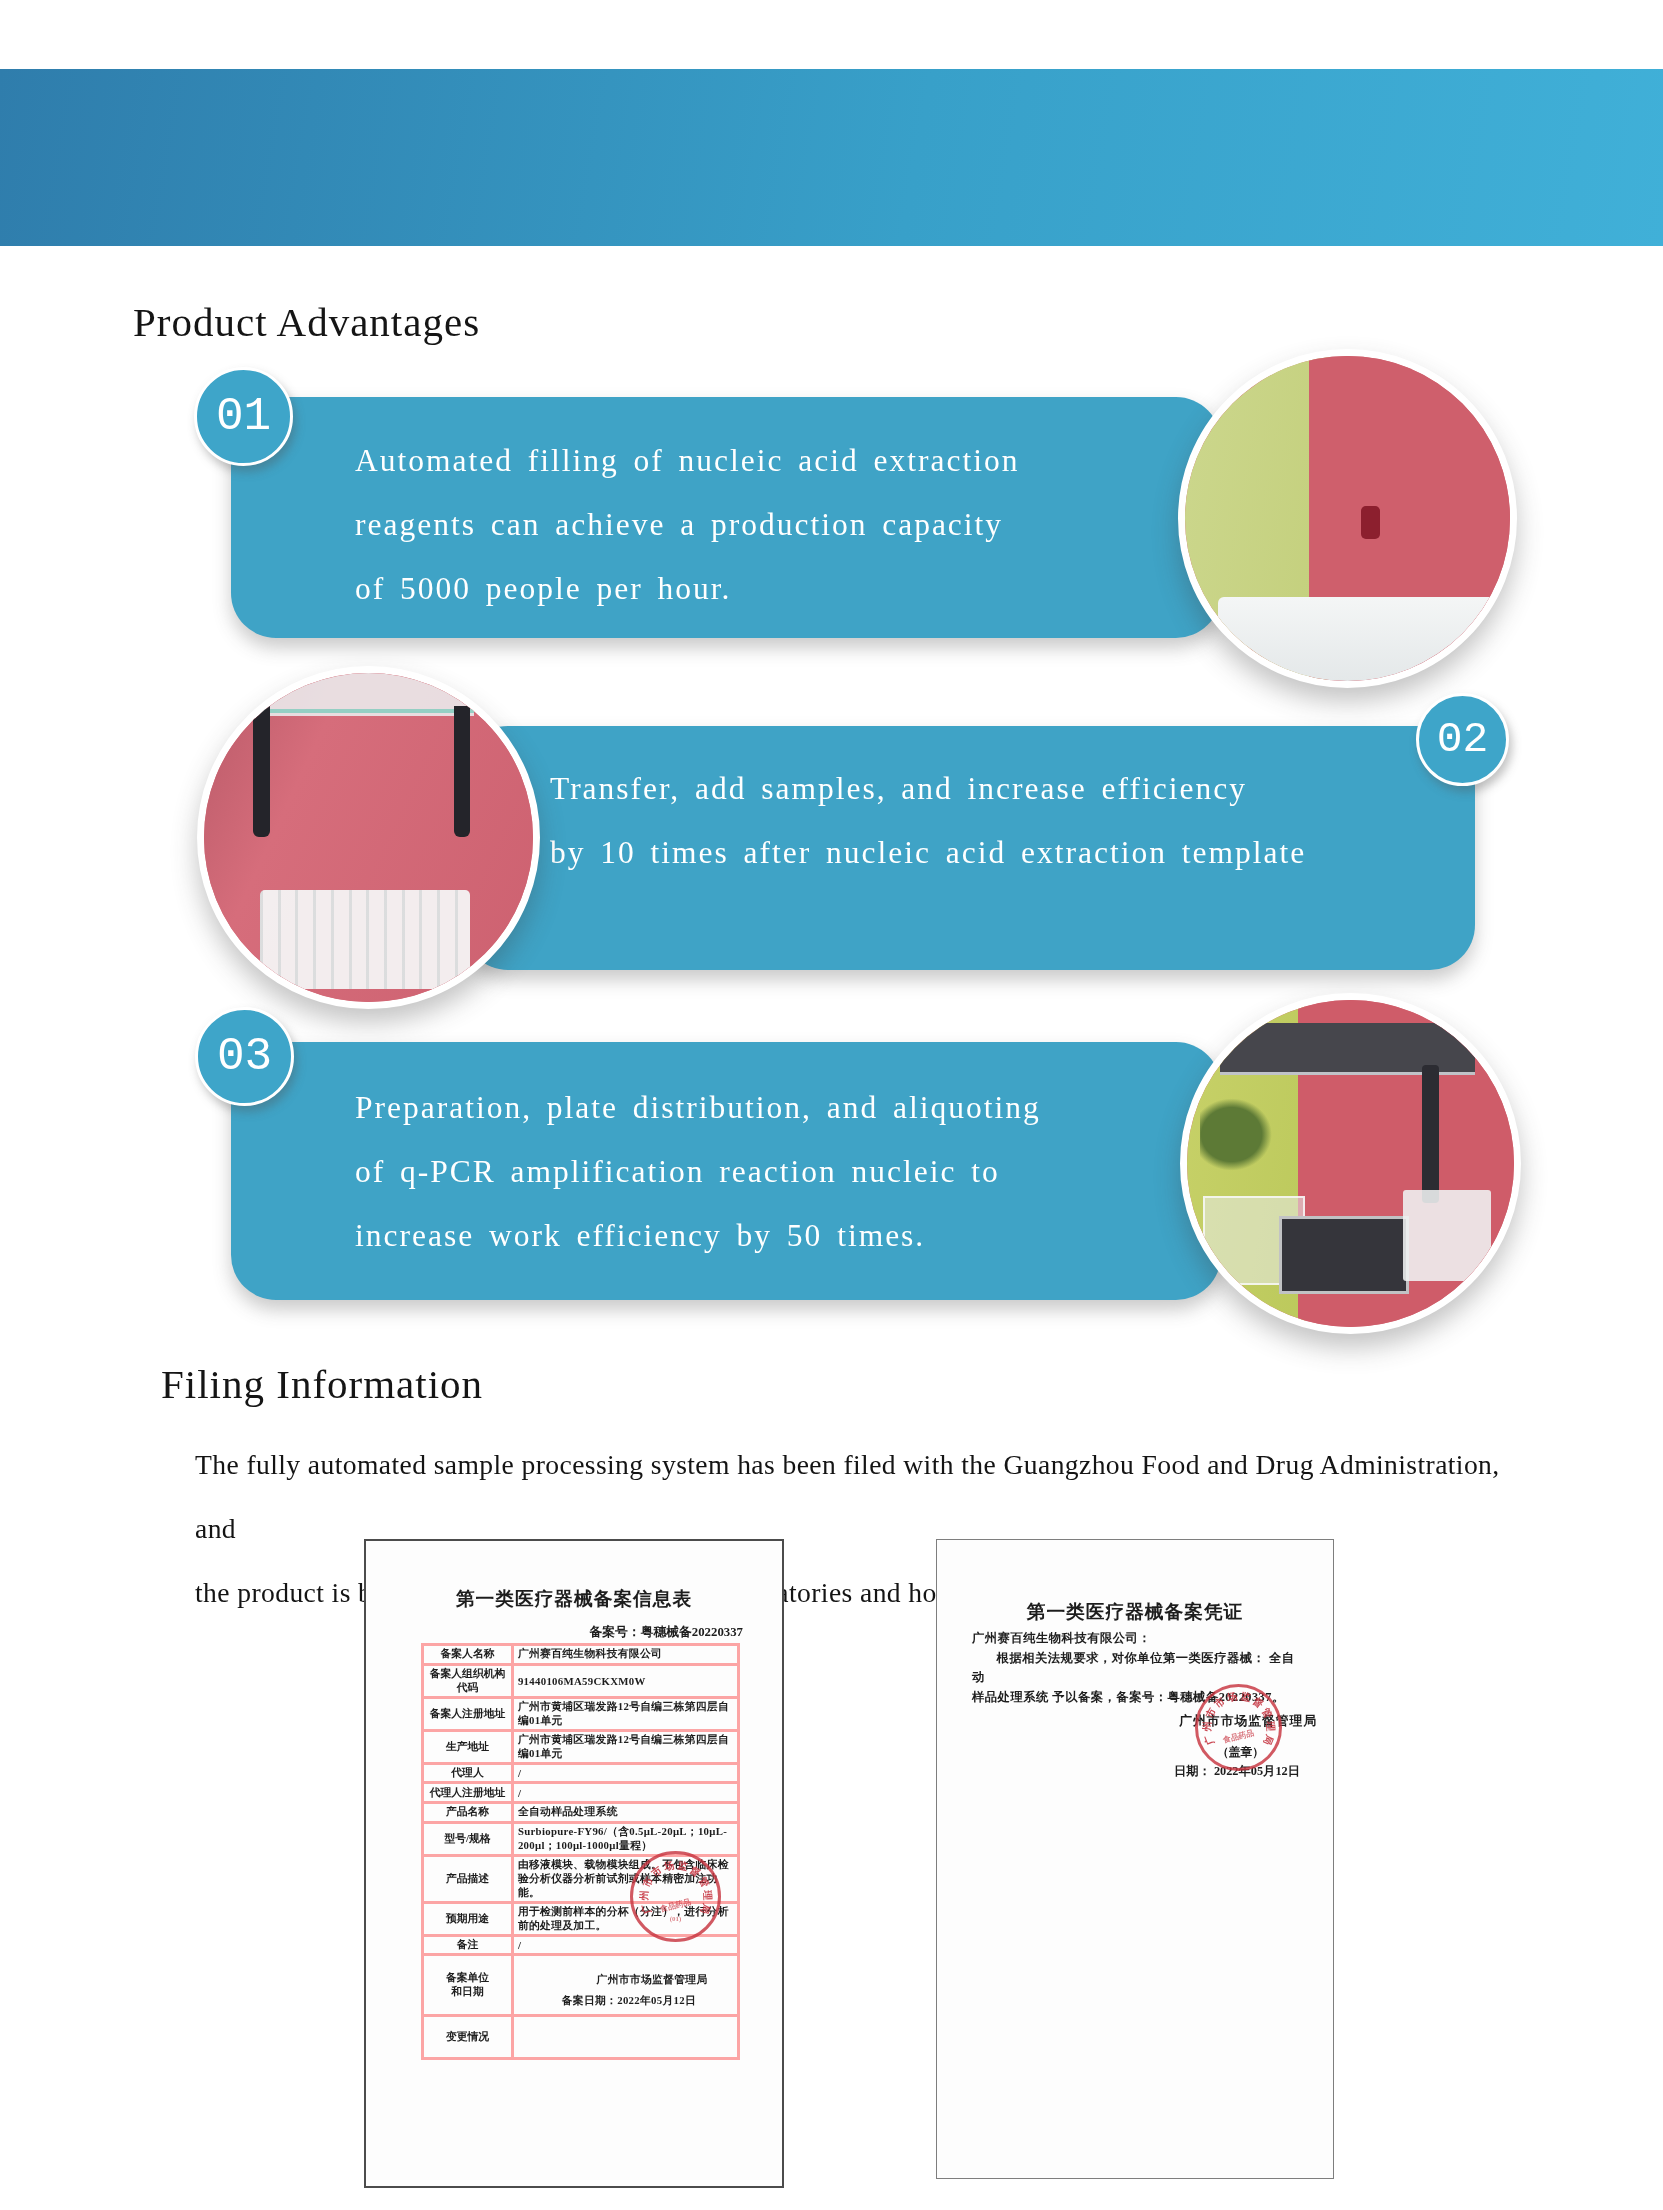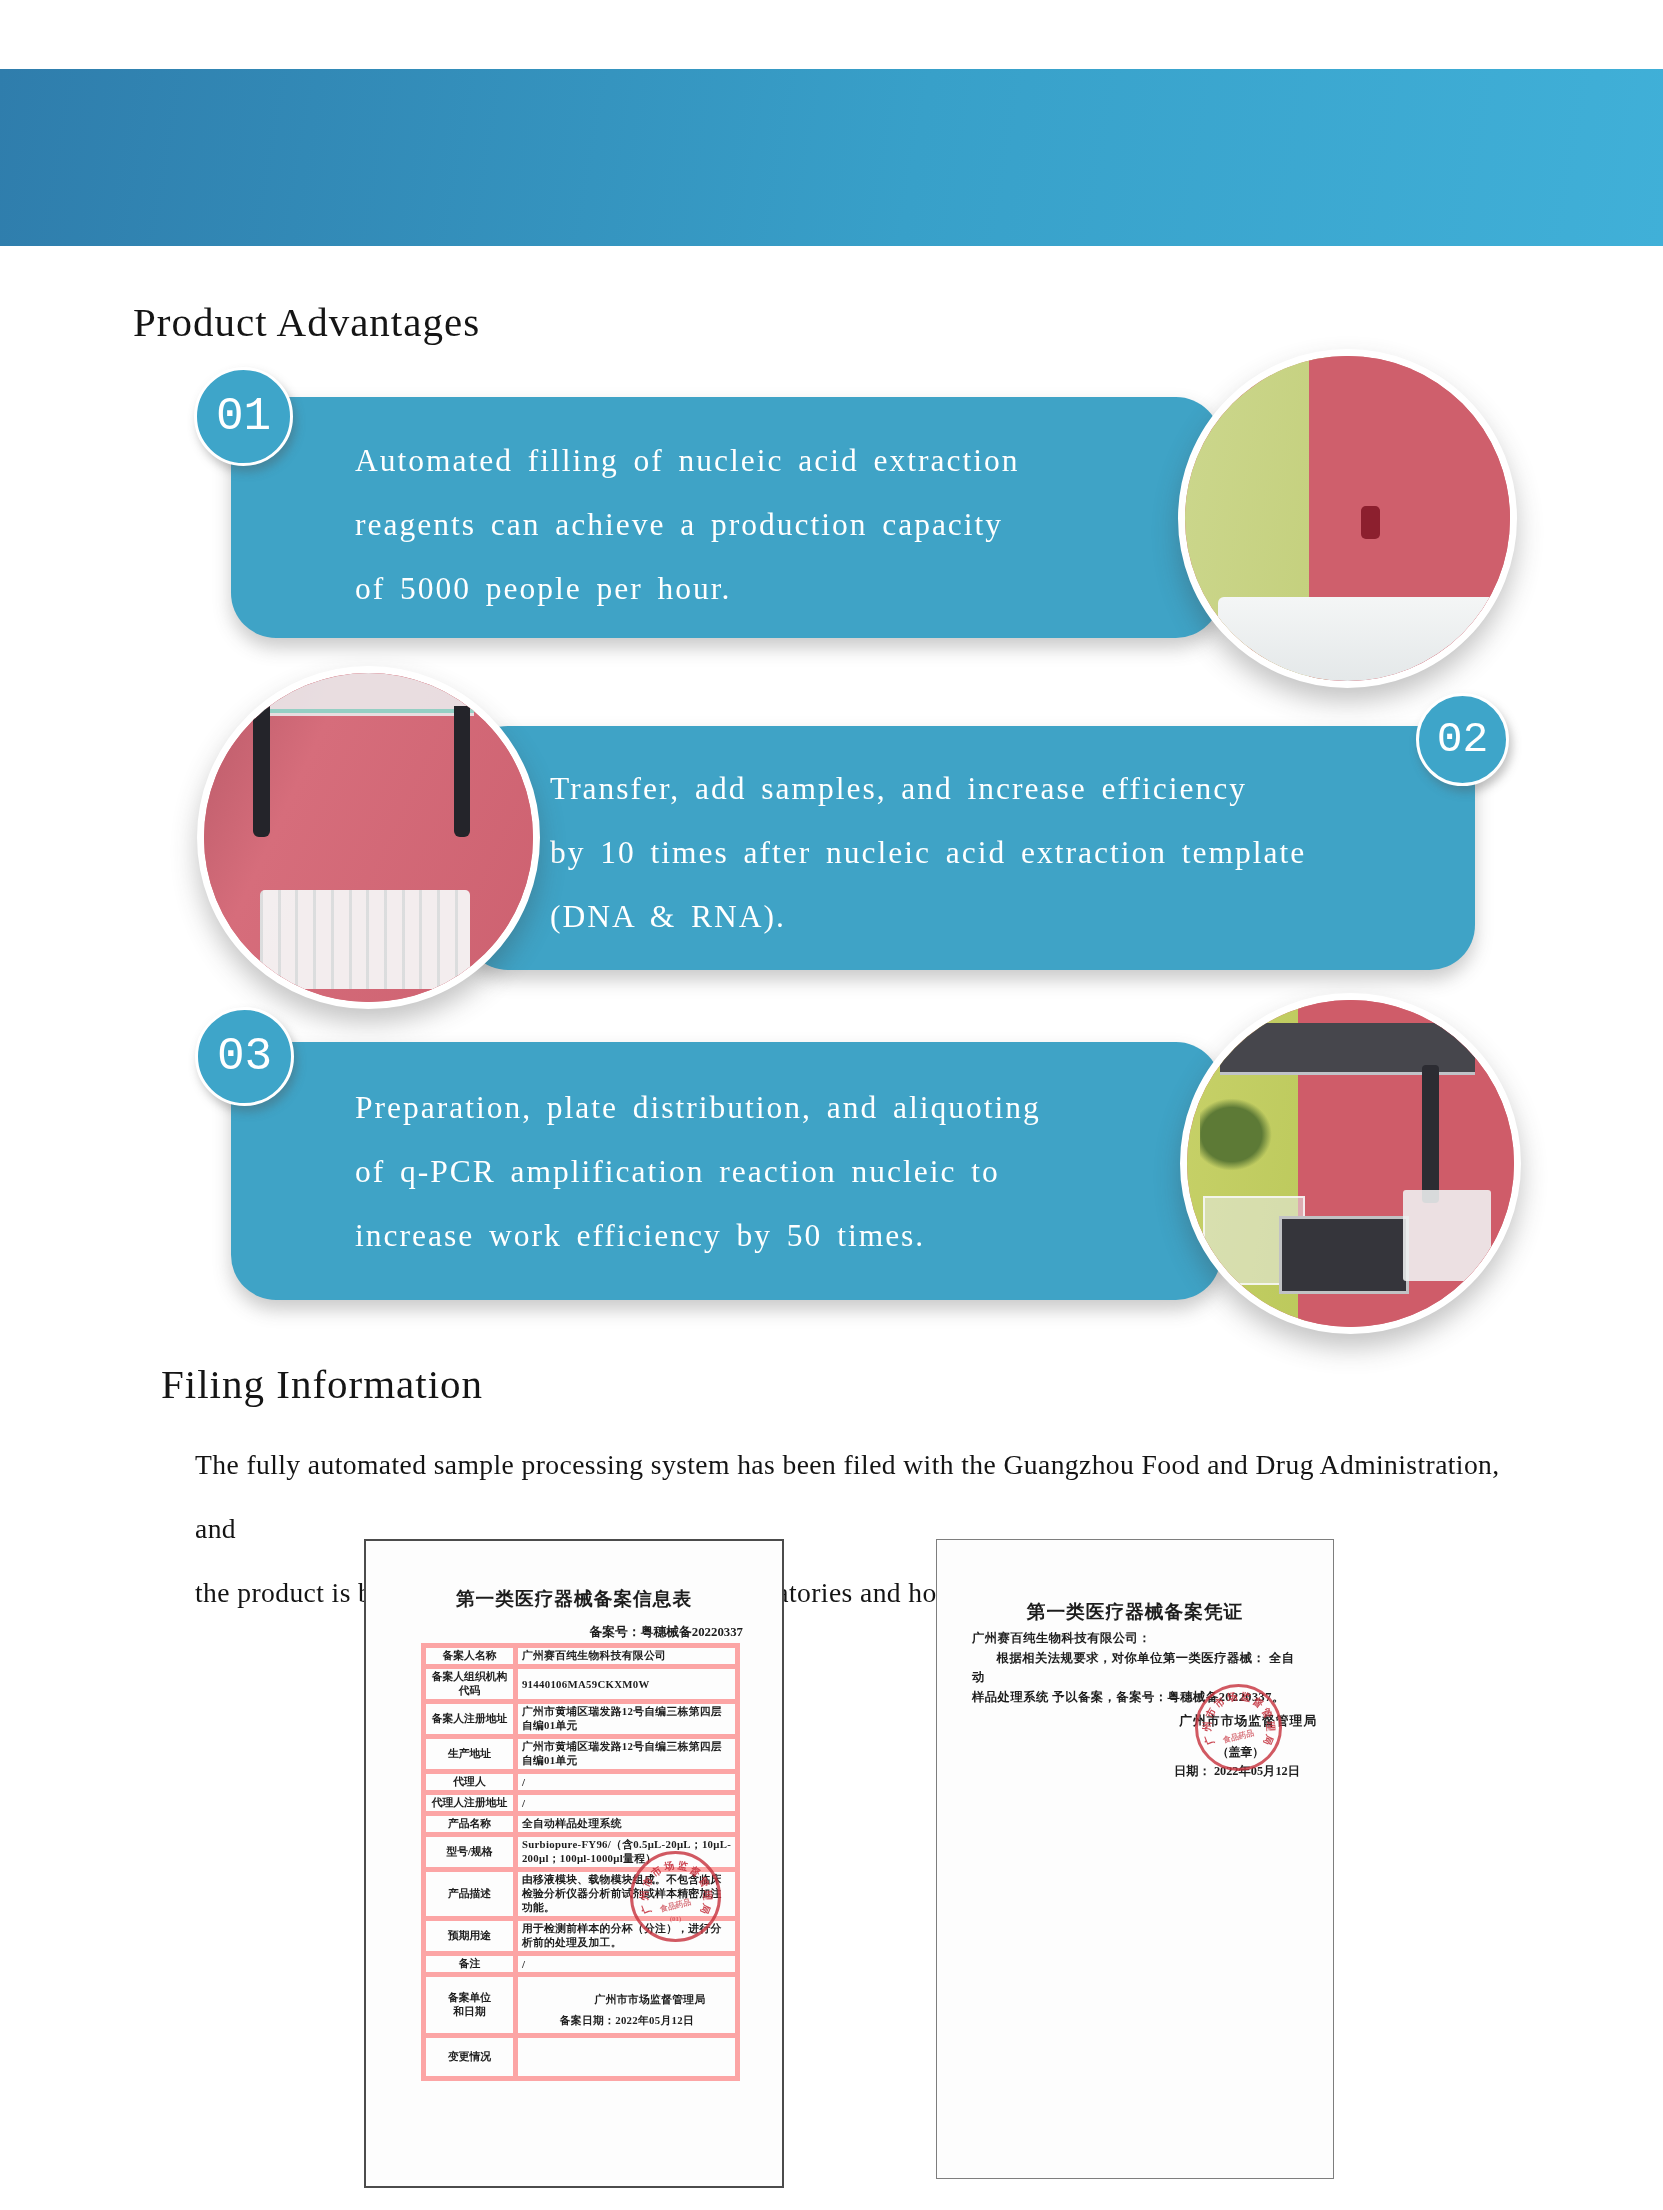--- a/index.html
+++ b/index.html
@@ -90,21 +90,21 @@
   .doc{position:absolute;background:#fdfdfd;color:#1d1d1d;}
   .doc1{left:364px;top:1539px;width:416px;height:645px;border:2px solid #4c4c4c;}
   .doc2{left:936px;top:1539px;width:396px;height:638px;border:1px solid #7e7e7e;}
   .doc-title{position:absolute;width:100%;text-align:center;font-size:18.7px;font-weight:bold;letter-spacing:1px;}
   .doc1 .doc-title{top:45px;}
   .doc2 .doc-title{top:59px;}
   .recno{position:absolute;top:83px;right:39px;font-size:12.8px;font-weight:bold;}
 
   table.filing{position:absolute;left:55px;top:102px;width:319px;border-collapse:collapse;
     font-size:10.8px;}
-  table.filing td{border:5px solid #fca5a5;padding:1px 3.9px;vertical-align:middle;}
+  table.filing td{border:3px solid #fca5a5;padding:1px 3.9px;vertical-align:middle;}
   table.filing td.lab{width:83px;text-align:center;font-weight:bold;padding:1px 2px;}
   table.filing td.val{font-weight:bold;letter-spacing:0.3px;}
   tr.r-s{height:19.7px;} tr.r-m{height:28.6px;} tr.r-b{height:15px;}
   tr.r-tall{height:61px;} tr.r-last{height:43px;}
   .lab-wrap{display:inline-block;max-width:51px;}
   .unit-cell{position:relative;height:100%;}
   .unit-line{text-align:right;padding-right:25.6px;font-weight:bold;font-size:10.8px;margin-top:11.8px;}
   .date-line{text-align:right;padding-right:37px;font-weight:bold;font-size:10.8px;margin-top:6.9px;}
 
   .doc2 .body-lines{position:absolute;left:35px;top:89px;width:325px;font-size:12.3px;
@@ -163,21 +163,20 @@
         <div class="tip"></div>
         <div class="tip"></div>
       <div class="tip"></div>
     </div>
   </div>
 
   <div class="adv-rect rect2"></div>
   <div class="adv-lines lines2">
     <div>Transfer, add samples, and increase efficiency</div>
     <div>by 10 times after nucleic acid extraction template</div>
-    <div>(DNA &amp; RNA).</div>
   </div>
   <div class="num-circle c2">02</div>
   <div class="photo p2">
     <div class="p2-bg"></div>
     <div class="p2-rack"></div>
     <div class="p2-seal"></div>
     <div class="p2-barL"></div>
     <div class="p2-barR"></div>
     <div class="tips p2-tips">
       <div class="tip"></div>

